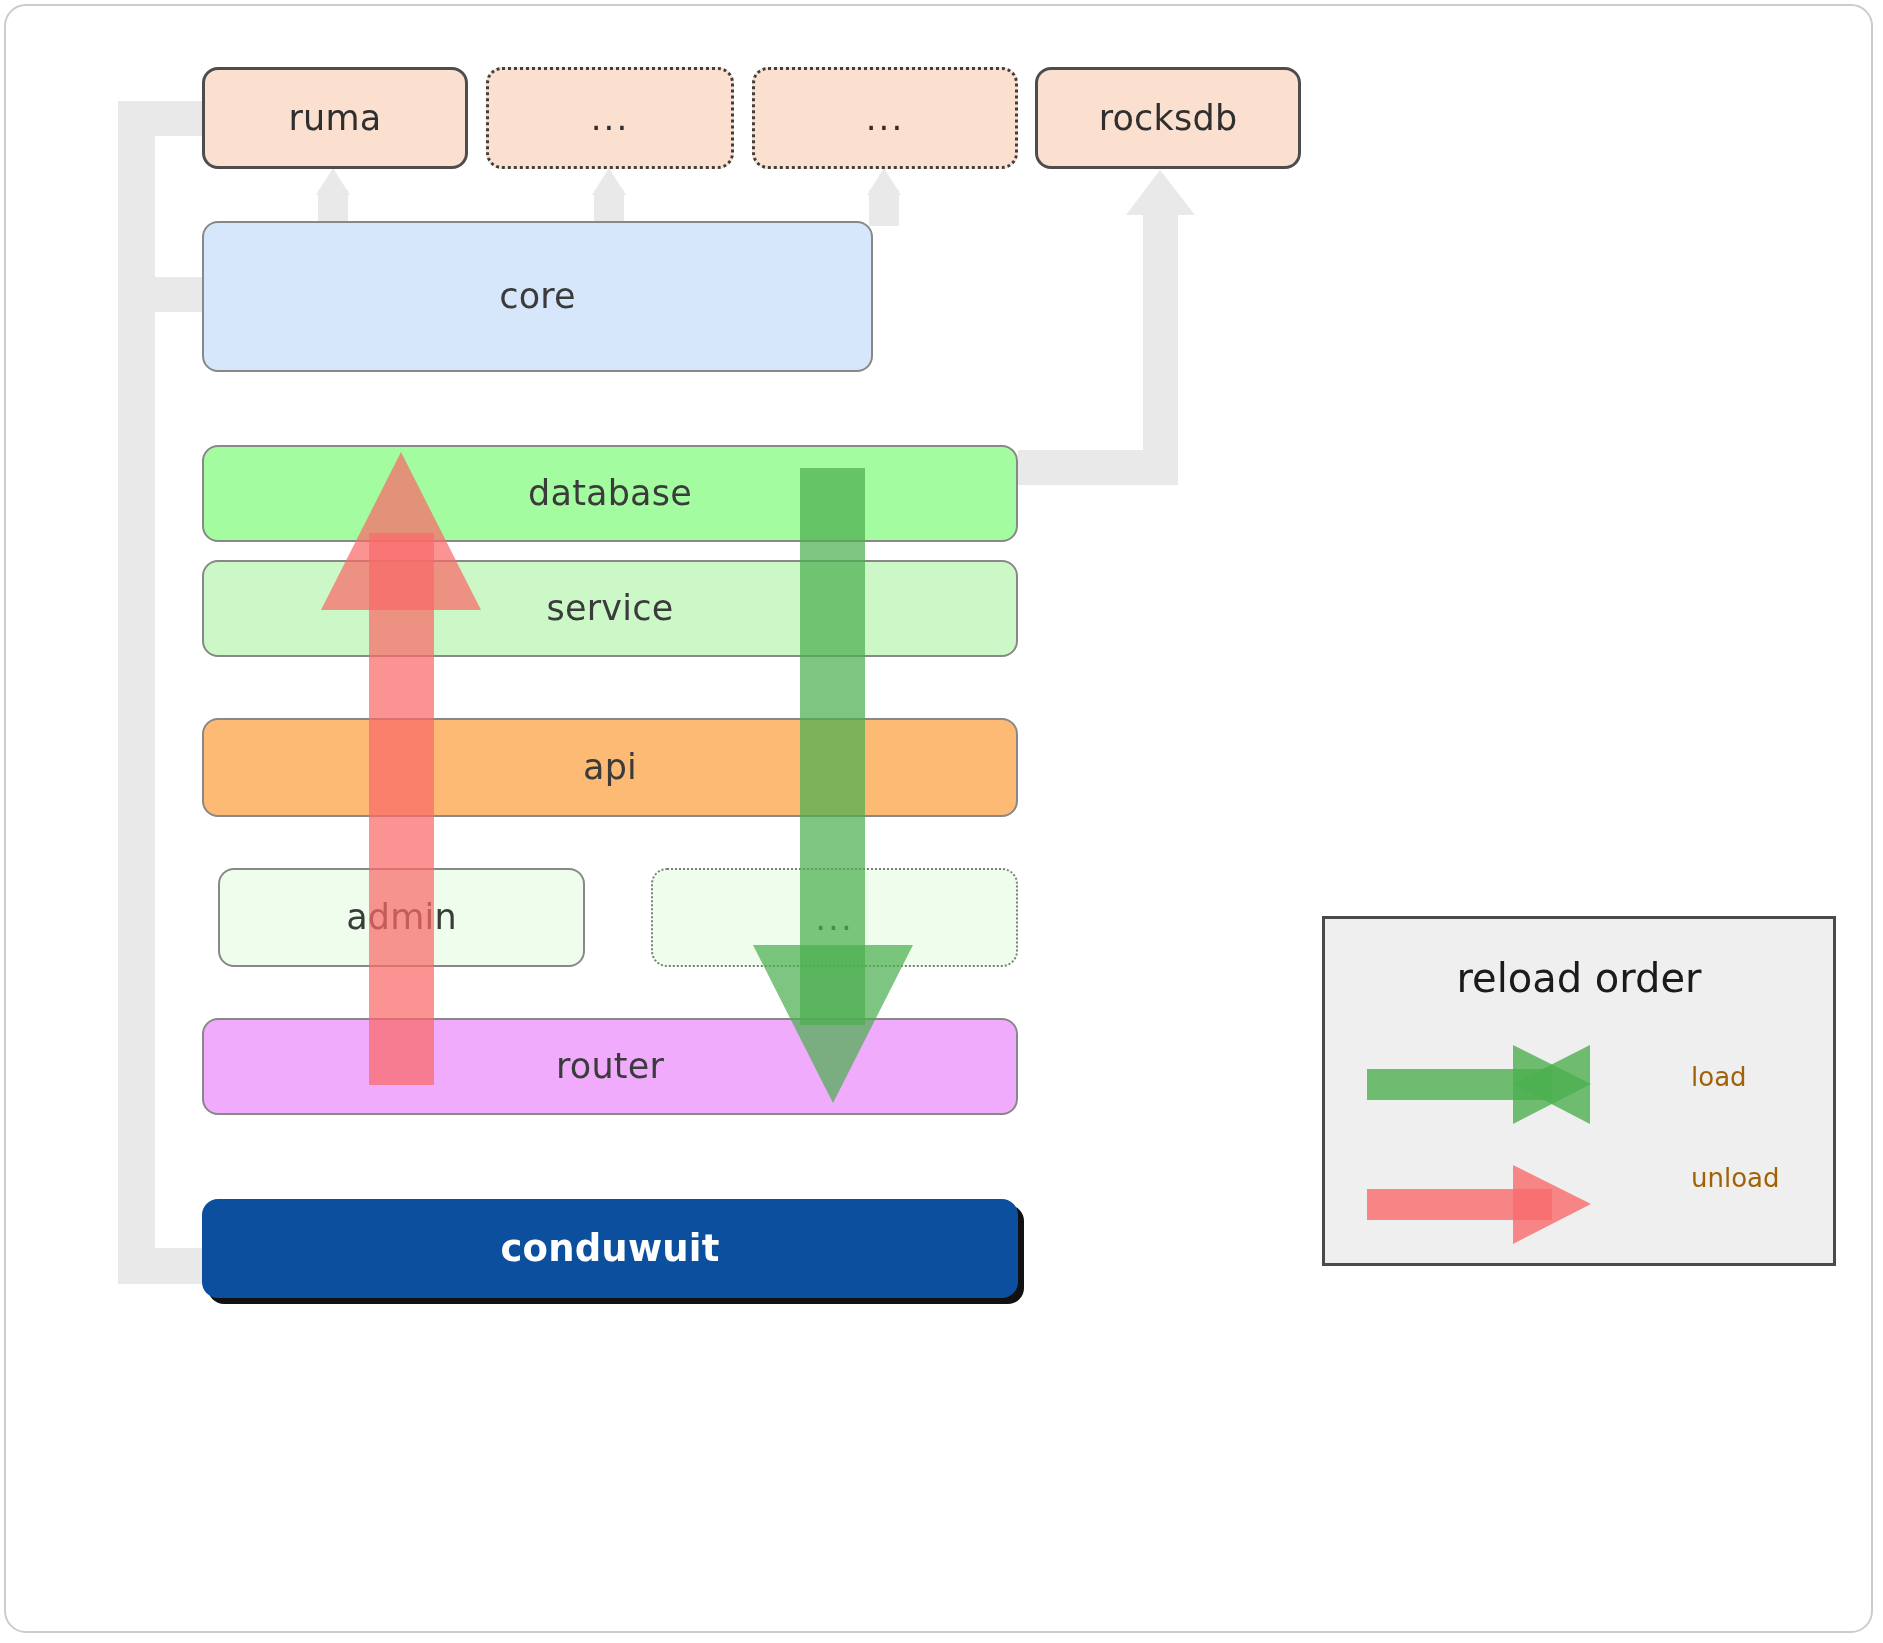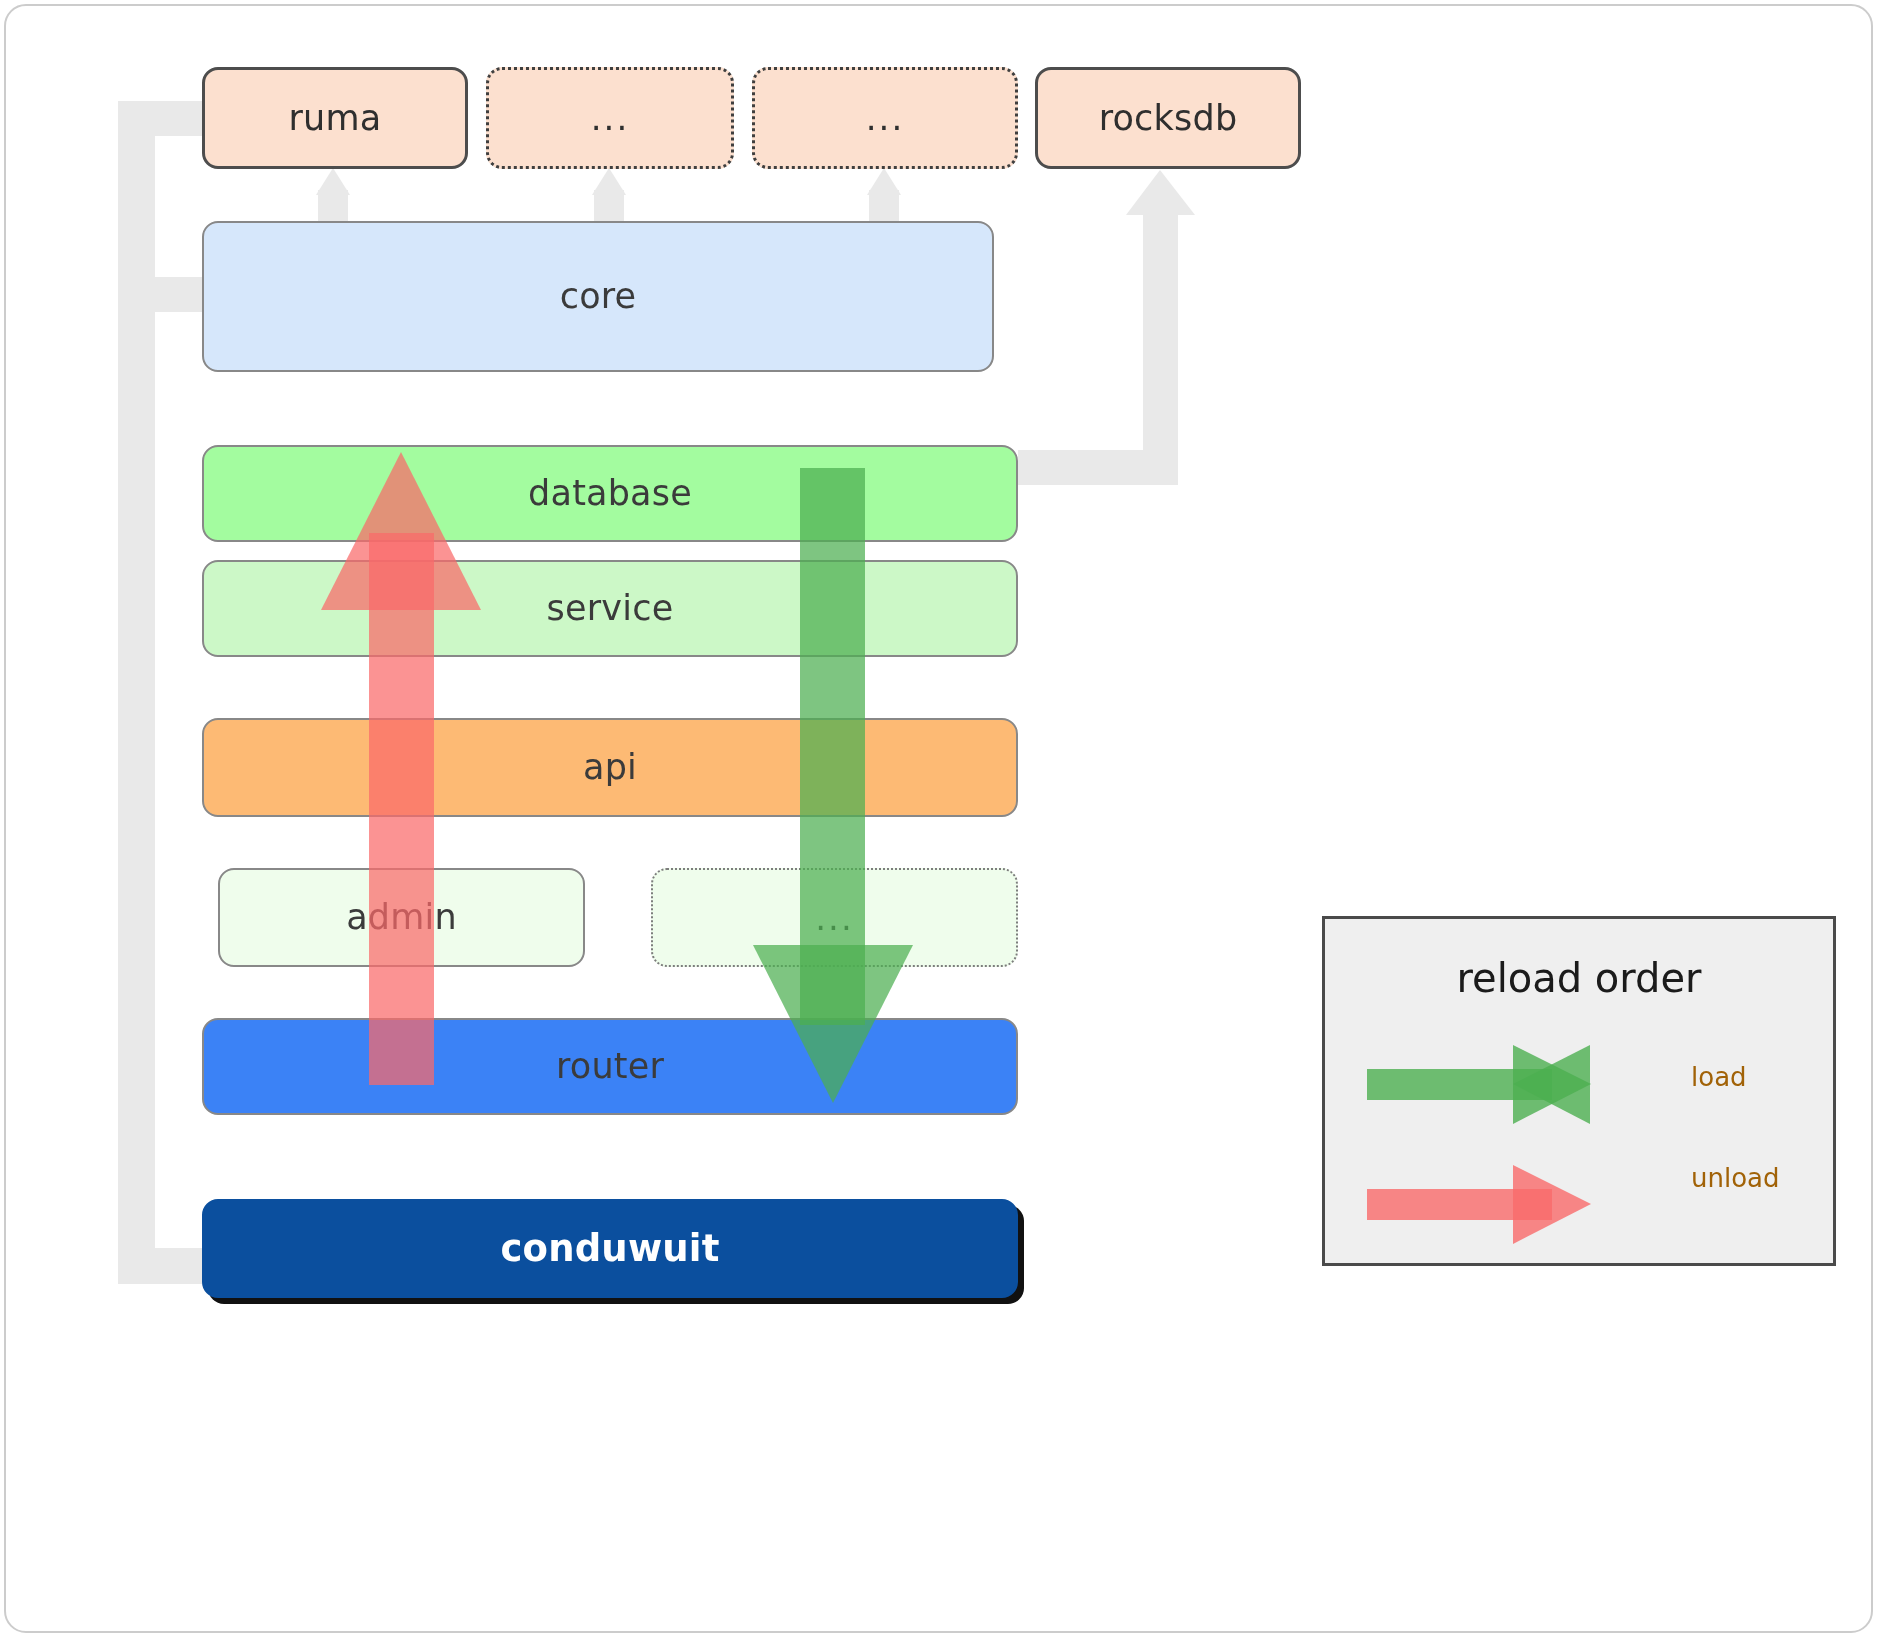--- a/index.html
+++ b/index.html
@@ -61,21 +61,21 @@
     border-radius: 16px;
   }
   .layerbox.dotted { border: 2px dotted #7d7d7d; }
 
   .core      { background: #d6e7fb; }
   .database  { background: #a3fc9f; margin-top: 28px; }
   .service   { background: #ccf8c7; }
   .api       { background: #fdba74; }
   .admin     { background: #effdec; }
   .dotsbox   { background: #effdec; }
-  .router    { background: #3b82f6; }
+  .router    { background: #f0abfc; }
 
   .conduwuit {
     background: #0b4f9e;
     border: 2px solid #0b4f9e;
     border-radius: 16px;
     box-shadow: 6px 6px 0 0 #111111;
     text-align: center;
   }
   .conduwuit .node-label {
     color: #ffffff;
@@ -161,21 +161,21 @@
   </div>
 
   <div class="node ext dotted" style="left:752px; top:67px; width:266px; height:102px;">
     <span class="node-label dots-label">...</span>
   </div>
 
   <div class="node ext" style="left:1035px; top:67px; width:266px; height:102px;">
     <span class="node-label">rocksdb</span>
   </div>
 
-  <div class="node layerbox core" style="left:202px; top:221px; width:792px; height:151px;">
+  <div class="node layerbox core" style="left:202px; top:221px; width:671px; height:151px;">
     <span class="node-label">core</span>
   </div>
 
   <div class="node layerbox database" style="left:202px; top:417px; width:816px; height:97px;">
     <span class="node-label">database</span>
   </div>
 
   <div class="node layerbox service" style="left:202px; top:560px; width:816px; height:97px;">
     <span class="node-label">service</span>
   </div>

